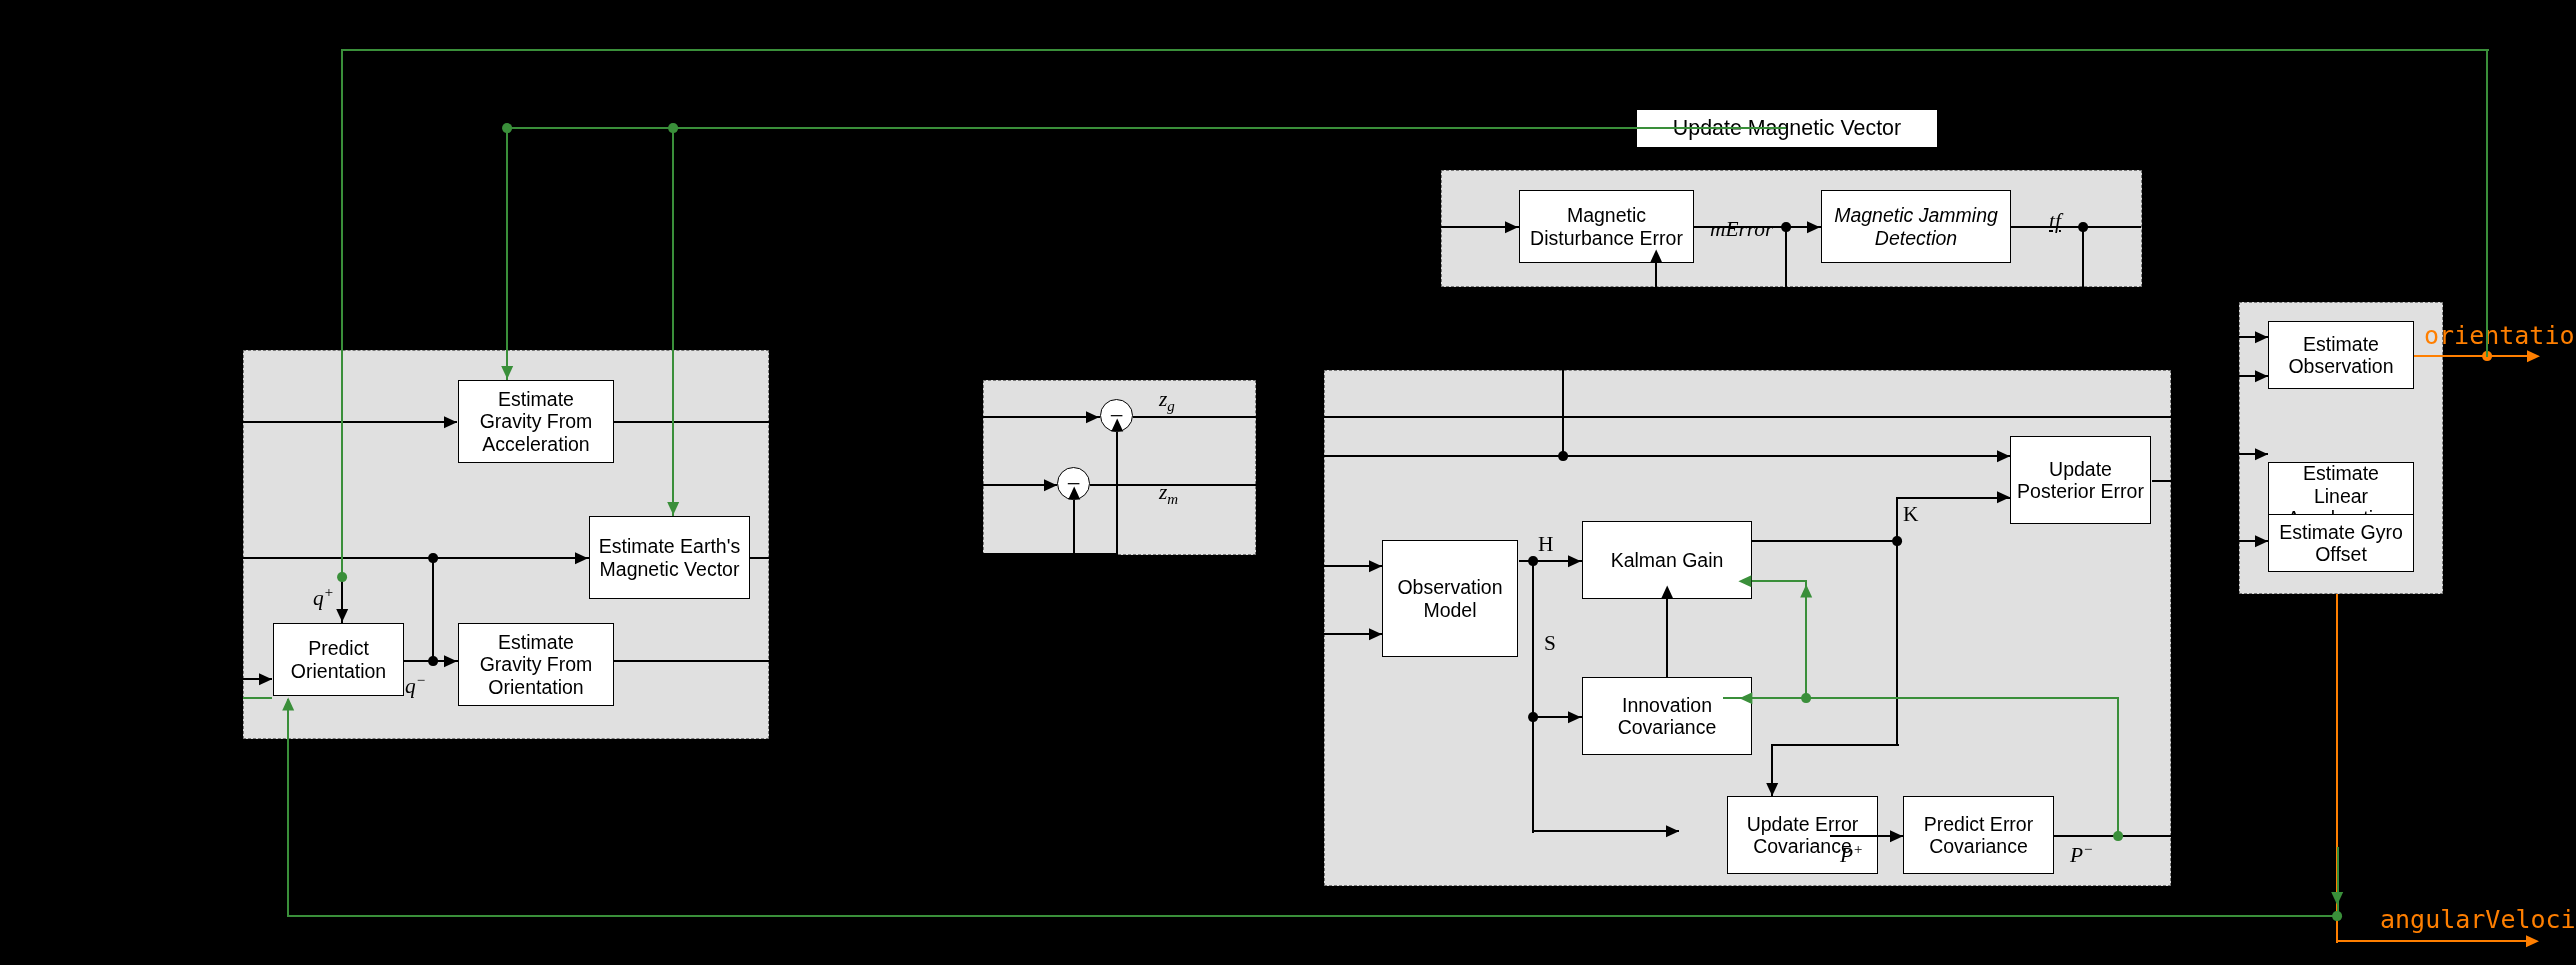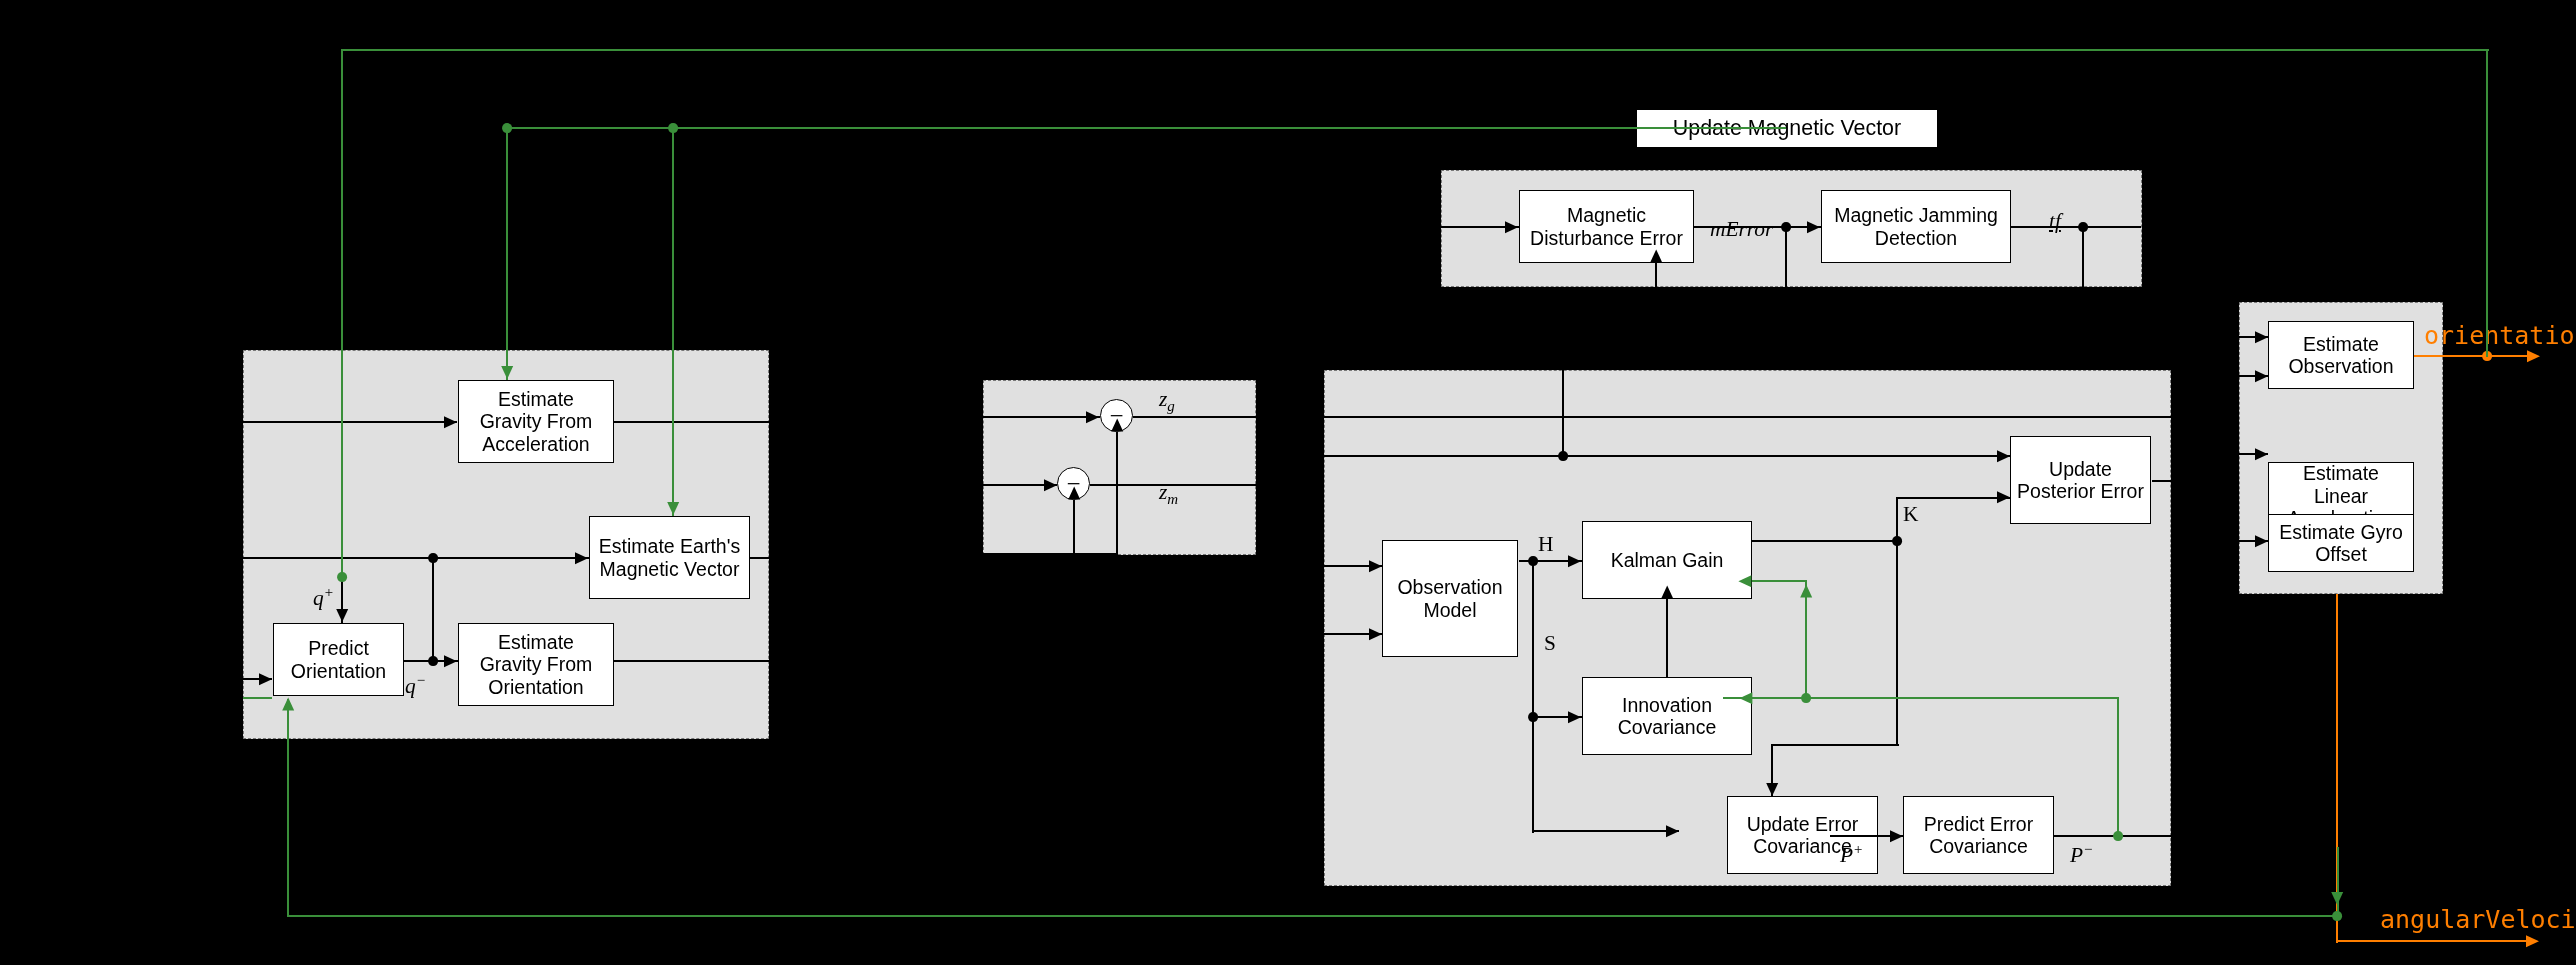--- a/index.html
+++ b/index.html
@@ -120,21 +120,21 @@
 <body>
 
 <div class="canvas">
 
   <div class="title-block" style="left:1636px; top:109px; width:302px; height:39px;">Update Magnetic Vector</div>
 
   <div class="group" style="left:1441px; top:170px; width:701px; height:117px;"></div>
 
   <div class="block" style="left:1519px; top:190px; width:175px; height:73px;">Magnetic Disturbance Error</div>
 
-  <div class="block" style="left:1821px; top:190px; width:190px; height:73px;">Magnetic Jamming Detection</div>
+  <div class="block" style="left:1821px; top:190px; width:190px; height:73px;font-style:italic;">Magnetic Jamming Detection</div>
 
   <div class="label" style="left:1710px; top:217px;"><span>mError</span></div>
   <div class="label" style="left:2049px; top:209px;text-decoration:underline;"><span>tf</span></div>
 
   <div class="hline" style="left:1441px; top:226px; width:78px;"></div>
   <div class="arrow-right" style="left:1505px; top:227px;"></div>
   <div class="hline" style="left:1694px; top:226px; width:127px;"></div>
   <div class="arrow-right" style="left:1807px; top:227px;"></div>
   <div class="junction" style="left:1786px; top:227px;"></div>
   <div class="hline" style="left:2010px; top:226px; width:131px;"></div>

